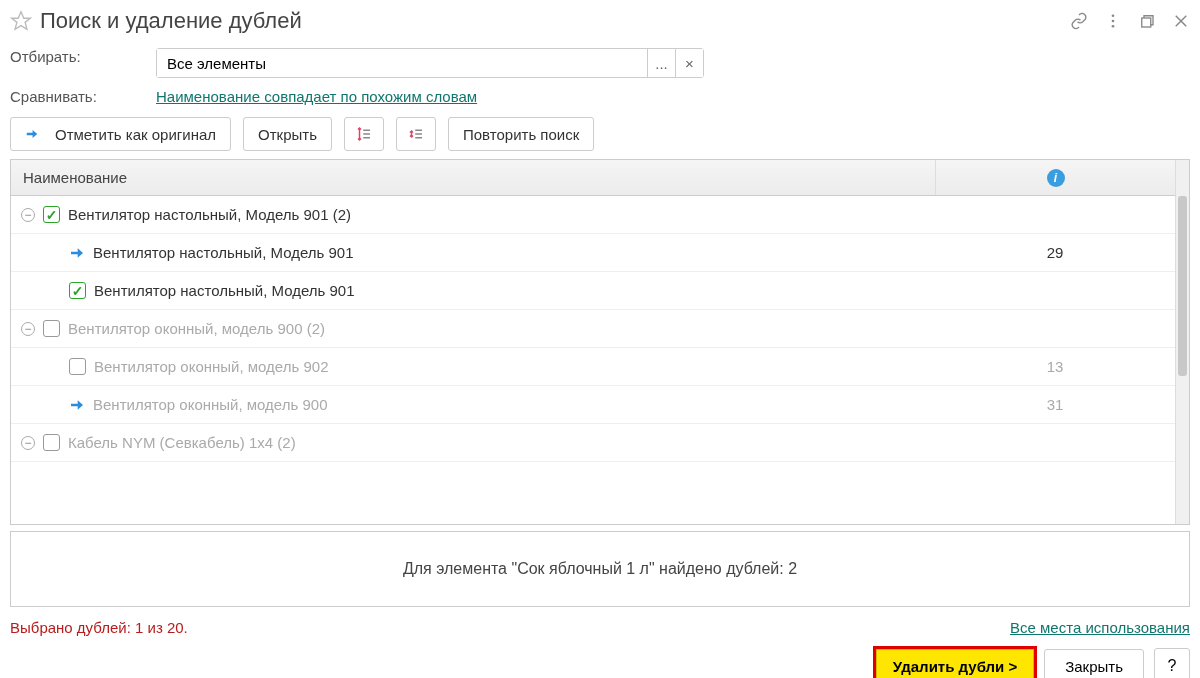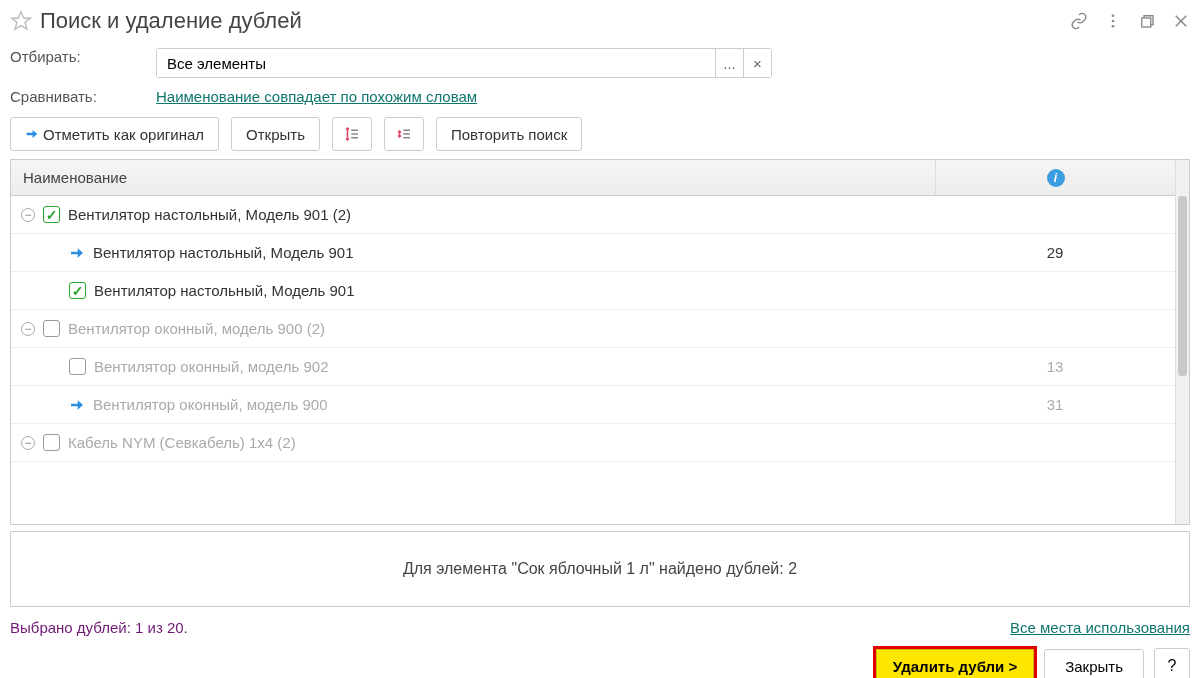--- a/index.html
+++ b/index.html
@@ -41,21 +41,21 @@
   }
   .form-label {
     width: 110px;
     color: #555;
   }
   .select-combo {
     display: flex;
     border: 1px solid #ccc;
     border-radius: 3px;
     height: 30px;
-    width: 616px;
+    width: 548px;
   }
   .select-input {
     flex: 1;
     border: none;
     outline: none;
     padding: 0 10px;
     font-size: 15px;
   }
   .select-btn {
     width: 28px;
@@ -78,21 +78,21 @@
   .btn {
     border: 1px solid #ccc;
     border-radius: 3px;
     background: #fff;
     padding: 6px 14px;
     font-size: 15px;
     color: #333;
     cursor: pointer;
     display: flex;
     align-items: center;
-    gap: 4px;
+    gap: 16px;
     height: 34px;
   }
   .btn.icon-only { padding: 6px 10px; }
   .btn .arrow-icon { color: #2a8de0; }
   .tree-container {
     border: 1px solid #ccc;
     height: 366px;
     position: relative;
     display: flex;
   }
@@ -179,21 +179,21 @@
     margin-top: 6px;
     font-size: 16px;
     color: #444;
   }
   .footer-row1 {
     display: flex;
     justify-content: space-between;
     margin-top: 12px;
     font-size: 15px;
   }
-  .selected-text { color: #701a75; }
+  .selected-text { color: #b91c1c; }
   .footer-row2 {
     display: flex;
     justify-content: flex-end;
     gap: 10px;
     margin-top: 12px;
     align-items: center;
   }
   .btn-primary {
     background: #ffe600;
     border: 1px solid #d4b800;

